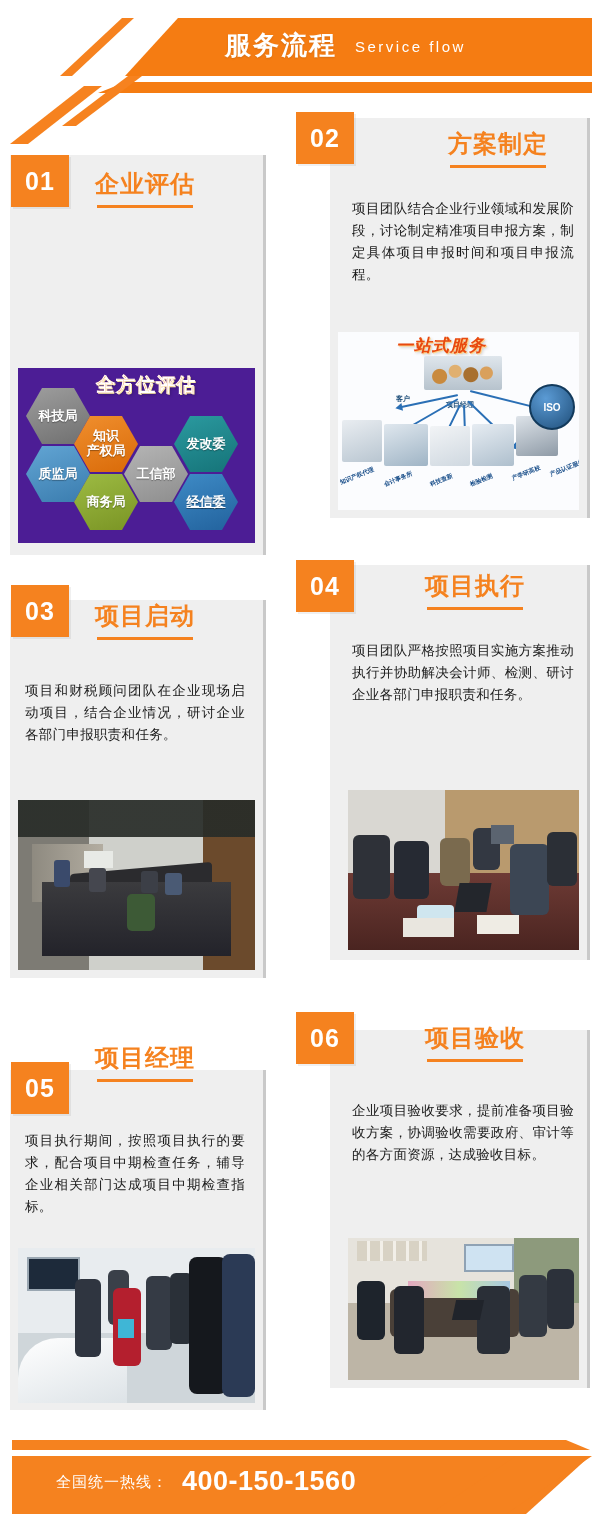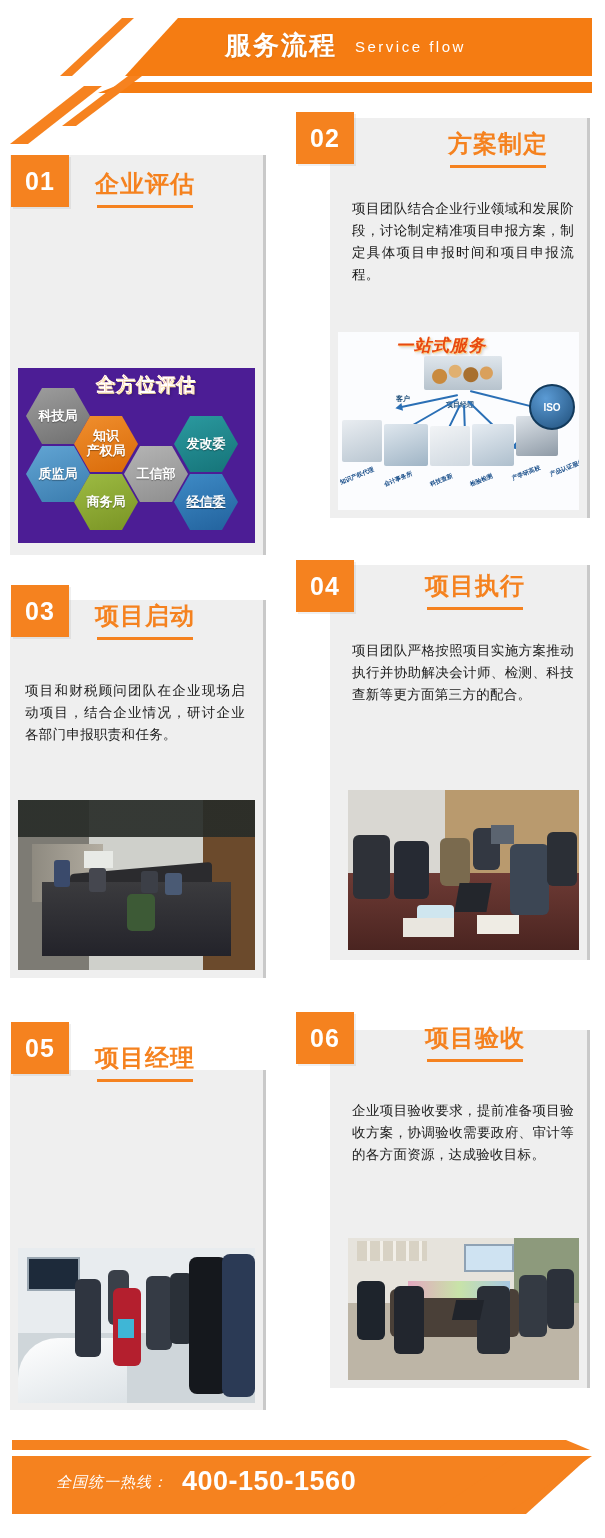--- a/index.html
+++ b/index.html
@@ -68,21 +68,21 @@
     color:#ffffff;
     font-size:25px; font-weight:bold;
     display:flex; align-items:center; justify-content:center;
     letter-spacing:1px;
     box-shadow: 2px 2px 0 rgba(0,0,0,.06);
   }
   .badge.b1 { left:11px;  top:155px; }
   .badge.b2 { left:296px; top:112px; }
   .badge.b3 { left:11px;  top:585px; }
   .badge.b4 { left:296px; top:560px; }
-  .badge.b5 { left:11px;  top:1022px;}
+  .badge.b5 { left:11px;  top:1062px;}
   .badge.b6 { left:296px; top:1012px;}
 
   .card-title {
     position:absolute;
     color:#f5821f;
     font-size:24px; font-weight:bold; letter-spacing:1px;
     white-space:nowrap;
   }
   .card-title::after {
     content:""; position:absolute; left:2px; right:2px; bottom:-8px;
@@ -173,21 +173,21 @@
     background:#f5821f;
     clip-path: polygon(0 0, 554px 0, 578px 10px, 0 10px);
   }
   .ftr-bar {
     position:absolute; left:12px; top:16px; width:578px; height:58px;
     background:#f5821f;
     clip-path: polygon(0 0, 578px 0, 514px 58px, 0 58px);
   }
   .ftr-text {
     position:absolute; left:56px; top:33px;
-    color:#ffffff; font-size:15px; letter-spacing:1px;font-style:italic;
+    color:#ffffff; font-size:15px; letter-spacing:1px;
   }
   .ftr-phone {
     position:absolute; left:182px; top:26px;
     color:#ffffff; font-size:27px; font-weight:bold; letter-spacing:.5px;
   }
   .ftr-diag {
     position:absolute; left:430px; top:16px; width:162px; height:58px;
     background:#f5821f;
     clip-path: polygon(86px 0, 162px 0, 76px 58px, 0 58px);
   }
@@ -288,21 +288,21 @@
       <div style="position:absolute;left:52%;top:42%;width:7%;height:13%;background:#3c3f47;border-radius:3px;"></div>
       <div style="position:absolute;left:62%;top:43%;width:7%;height:13%;background:#4a5a74;border-radius:3px;"></div>
       <div style="position:absolute;left:46%;top:55%;width:12%;height:22%;background:#3d5a36;border-radius:5px;"></div>
       <div style="position:absolute;left:28%;top:30%;width:12%;height:10%;background:#e8eae6;"></div>
     </div>
   </div>
 
   <div class="card c4"></div>
   <div class="badge b4">04</div>
   <div class="card-title ct4">项目执行</div>
-  <div class="card-body cb4">项目团队严格按照项目实施方案推动执行并协助解决会计师、检测、科技查新等更方面第三方的配合。</div>
+  <div class="card-body cb4">项目团队严格按照项目实施方案推动执行并协助解决会计师、检测、研讨企业各部门申报职责和任务。</div>
   <div class="figure fig4">
     <div class="photo" style="
       background: linear-gradient(90deg,#d9d7d2 0 42%, #b99a6e 42% 100%);">
       <div style="position:absolute;left:0;top:52%;width:100%;height:48%;background:linear-gradient(180deg,#6e3b35,#4a2420);"></div>
       <div style="position:absolute;left:2%;top:28%;width:16%;height:40%;background:#2e3138;border-radius:6px;"></div>
       <div style="position:absolute;left:20%;top:32%;width:15%;height:36%;background:#262a33;border-radius:6px;"></div>
       <div style="position:absolute;left:40%;top:30%;width:13%;height:30%;background:#7a6a4e;border-radius:6px;"></div>
       <div style="position:absolute;left:54%;top:24%;width:12%;height:26%;background:#333842;border-radius:6px;"></div>
       <div style="position:absolute;left:70%;top:34%;width:17%;height:44%;background:#3c4654;border-radius:6px;"></div>
       <div style="position:absolute;left:86%;top:26%;width:13%;height:34%;background:#2b2f36;border-radius:6px;"></div>
@@ -310,20 +310,21 @@
       <div style="position:absolute;left:62%;top:22%;width:10%;height:12%;background:#5b6470;"></div>
       <div style="position:absolute;left:30%;top:72%;width:16%;height:14%;background:#cfe6ef;border-radius:4px;"></div>
       <div style="position:absolute;left:24%;top:80%;width:22%;height:12%;background:#e9e6df;"></div>
       <div style="position:absolute;left:56%;top:78%;width:18%;height:12%;background:#efece4;"></div>
     </div>
   </div>
 
   <div class="card c5"></div>
   <div class="badge b5">05</div>
   <div class="card-title ct5">项目经理</div>
+  <div class="card-body cb5">项目执行期间，按照项目执行的要求，配合项目中期检查任务，辅导企业相关部门达成项目中期检查指标。</div>
   <div class="figure fig5">
     <div class="photo" style="background:linear-gradient(180deg,#e8ecef 0 55%, #cfd6da 55% 100%);">
       <div style="position:absolute;left:4%;top:6%;width:22%;height:22%;background:#1d2a3a;border:2px solid #9aa7b2;"></div>
       <div style="position:absolute;left:0;top:58%;width:46%;height:42%;background:linear-gradient(160deg,#ffffff,#dde3e7);border-radius:40px 0 0 0;"></div>
       <div style="position:absolute;left:24%;top:20%;width:11%;height:50%;background:#2f3540;border-radius:6px;"></div>
       <div style="position:absolute;left:38%;top:14%;width:9%;height:36%;background:#3a4049;border-radius:6px;"></div>
       <div style="position:absolute;left:40%;top:26%;width:12%;height:50%;background:#b41f2e;border-radius:6px;"></div>
       <div style="position:absolute;left:54%;top:18%;width:11%;height:48%;background:#353b45;border-radius:6px;"></div>
       <div style="position:absolute;left:64%;top:16%;width:10%;height:46%;background:#2a3038;border-radius:6px;"></div>
       <div style="position:absolute;left:72%;top:6%;width:16%;height:88%;background:#15181d;border-radius:8px;"></div>

